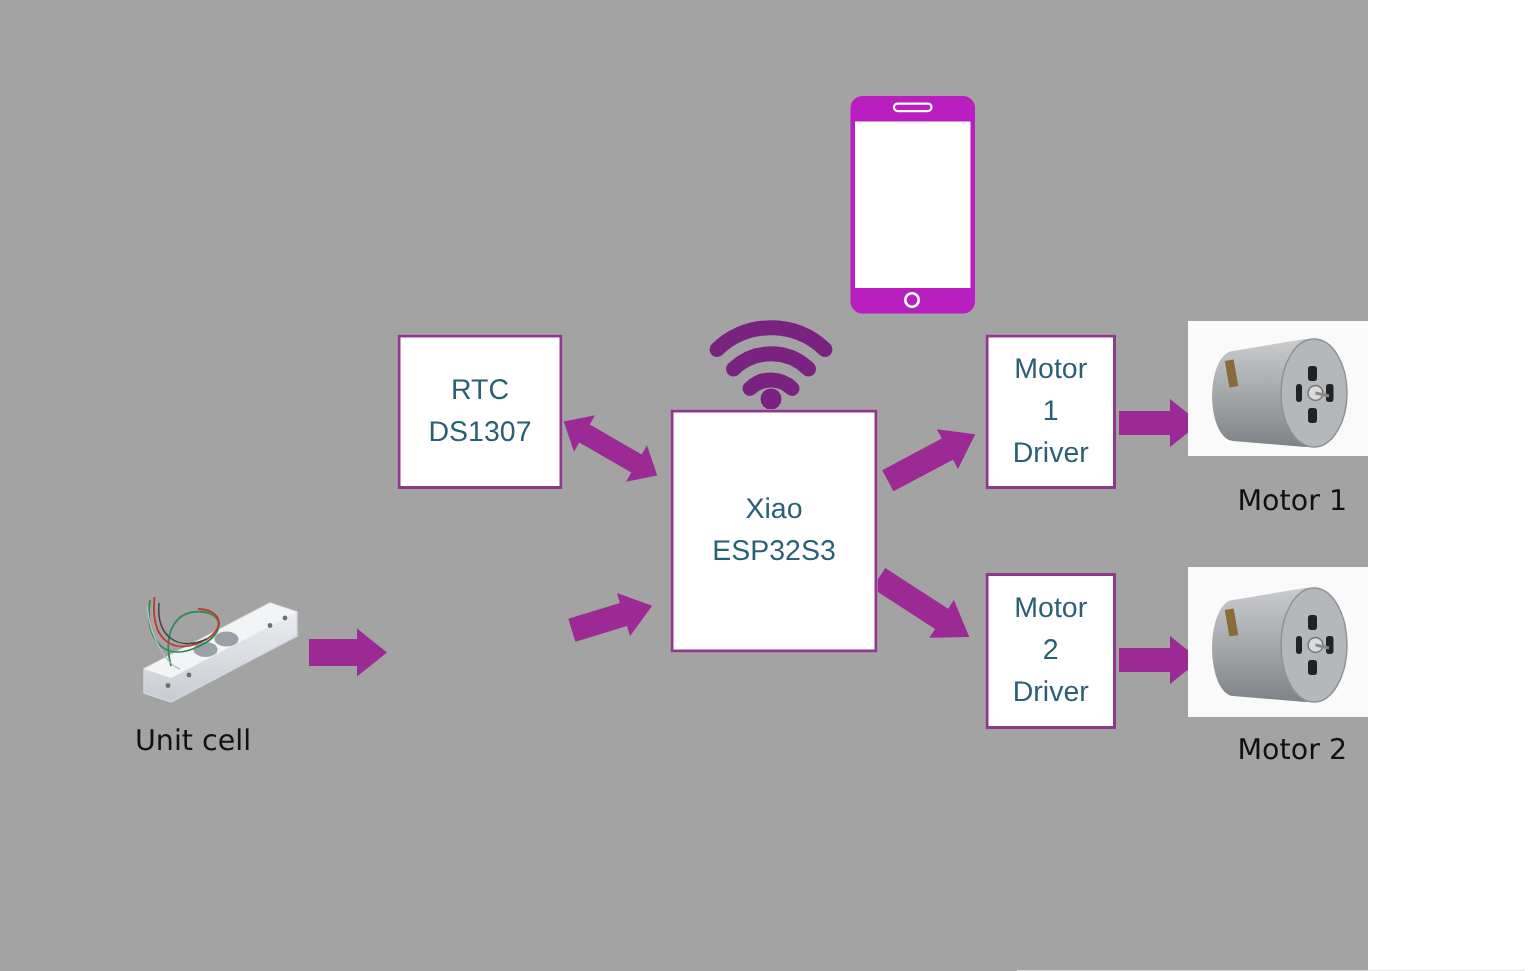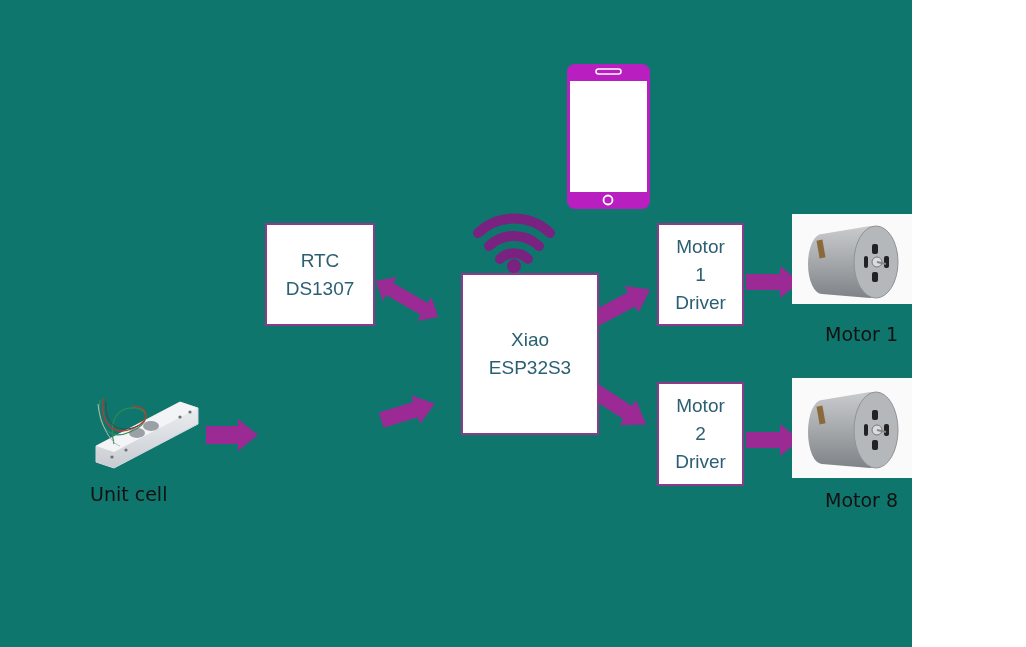--- a/index.html
+++ b/index.html
@@ -1,20 +1,20 @@
 <!DOCTYPE html>
 <html><head>
 <meta charset="utf-8">
 <style>
   html, body { margin: 0; padding: 0; background: #ffffff; }
   #canvas {
     position: relative;
     width: 912px;
     height: 647px;
-    background: #0f766e;
+    background: #a3a3a3;
     overflow: hidden;
     font-family: "Liberation Sans", "DejaVu Sans", sans-serif;
   }
   .block {
     position: absolute;
     box-sizing: border-box;
     border: 2px solid #8e3a8a;
     background: #ffffff;
     display: flex;
     flex-direction: column;
@@ -137,35 +137,35 @@
       <line x1="85" y1="52" x2="94" y2="54" stroke="#888" stroke-width="2"></line>
     </g>
   </svg>
 
   <div class="block" style="left:265px; top:223px; width:110px; height:103px;">
     <span>RTC</span>
     <span>DS1307</span>
   </div>
 
 
-  <div class="block" style="left:447px; top:273px; width:138px; height:162px;margin-left:14px;">
+  <div class="block" style="left:447px; top:273px; width:138px; height:162px;">
     <span>Xiao</span>
     <span>ESP32S3</span>
   </div>
 
   <div class="block" style="left:657px; top:223px; width:87px; height:103px;">
     <span>Motor</span>
     <span>1</span>
     <span>Driver</span>
   </div>
 
   <div class="block" style="left:657px; top:382px; width:87px; height:104px;">
     <span>Motor</span>
     <span>2</span>
     <span>Driver</span>
   </div>
 
 
   <div class="caption" style="left:90px; top:483px;">Unit cell</div>
   <div class="caption" style="left:825px; top:323px;">Motor 1</div>
-  <div class="caption" style="left:825px; top:489px;">Motor 8</div>
+  <div class="caption" style="left:825px; top:489px;">Motor 2</div>
 
 </div>
 
 </body></html>

